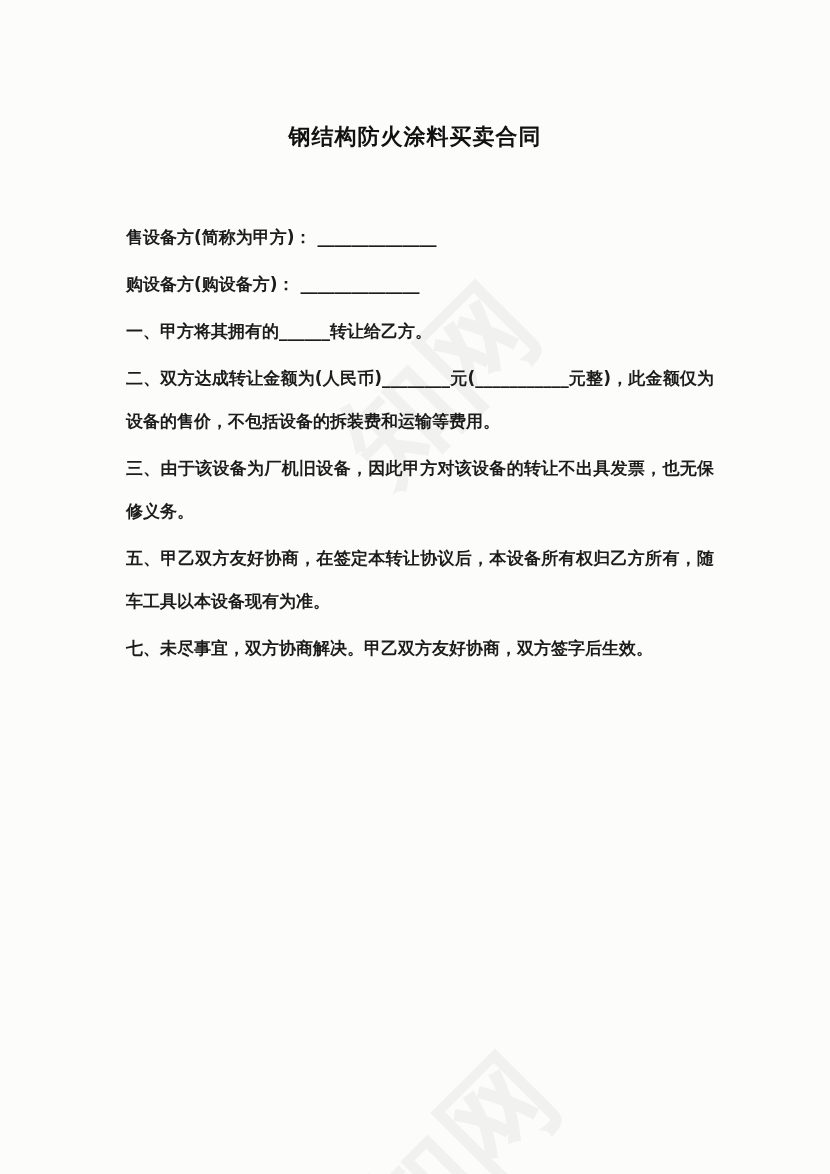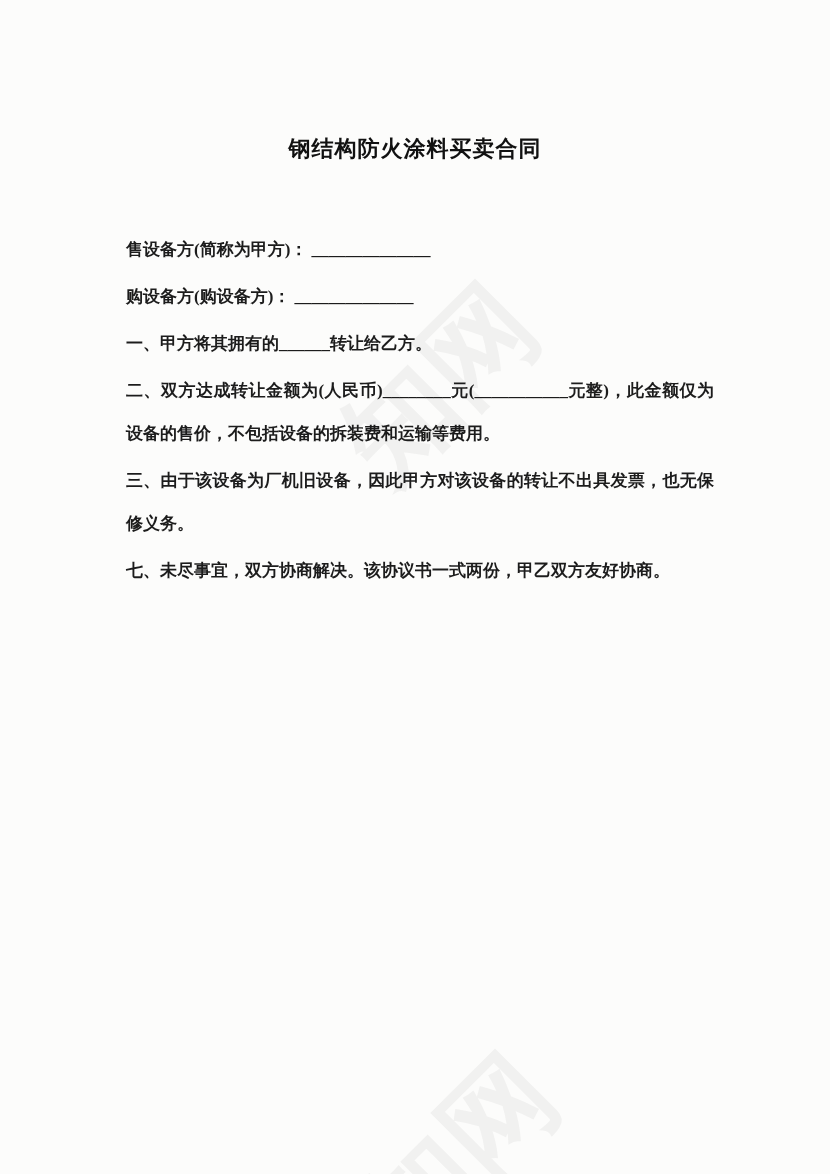--- a/index.html
+++ b/index.html
@@ -8,37 +8,36 @@
     position: relative;
     width: 830px;
     height: 1174px;
     margin: 0 auto;
     background: #fcfcfb;
     overflow: hidden;
     font-family: "DejaVu Sans", "Liberation Sans", sans-serif;
     color: #1c1c1c;
   }
   .doc-title {
-    margin: 16px;
+    margin: 4px;
     padding-top: 118px;
     text-align: center;
     font-size: 22px;
     font-weight: bold;
     letter-spacing: 1px;
     color: #111;
   }
   .doc-body {
     position: relative;
     margin: 64px 116px 0 126px;
     font-size: 17px;
     font-weight: bold;
     line-height: 43px;
     text-align: justify;
     z-index: 2;
-    font-family: Liberation Serif, serif;
   }
   .doc-body p { margin: 0 0 4px 0; }
   .watermark {
     position: absolute;
     z-index: 1;
     color: rgba(120, 120, 120, 0.08);
     font-size: 110px;
     font-weight: bold;
     transform: rotate(-45deg);
     white-space: nowrap;
@@ -58,16 +57,17 @@
   <div class="watermark wm-bottom">知网</div>
 
   <h1 class="doc-title">钢结构防火涂料买卖合同</h1>
 
   <div class="doc-body">
     <p>售设备方(简称为甲方)： ______________</p>
     <p>购设备方(购设备方)： ______________</p>
     <p>一、甲方将其拥有的______转让给乙方。</p>
     <p>二、双方达成转让金额为(人民币)________元(___________元整)，此金额仅为设备的售价，不包括设备的拆装费和运输等费用。</p>
     <p>三、由于该设备为厂机旧设备，因此甲方对该设备的转让不出具发票，也无保修义务。</p>
-    <p>七、未尽事宜，双方协商解决。该协议书一式两份，甲乙双方友好协商。</p>
+    <p>五、甲乙双方友好协商，在签定本转让协议后，本设备所有权归乙方所有，随车工具以本设备现有为准。</p>
+    <p>七、未尽事宜，双方协商解决。甲乙双方友好协商，双方签字后生效。</p>
   </div>
 
 </div>
 
 </body></html>

